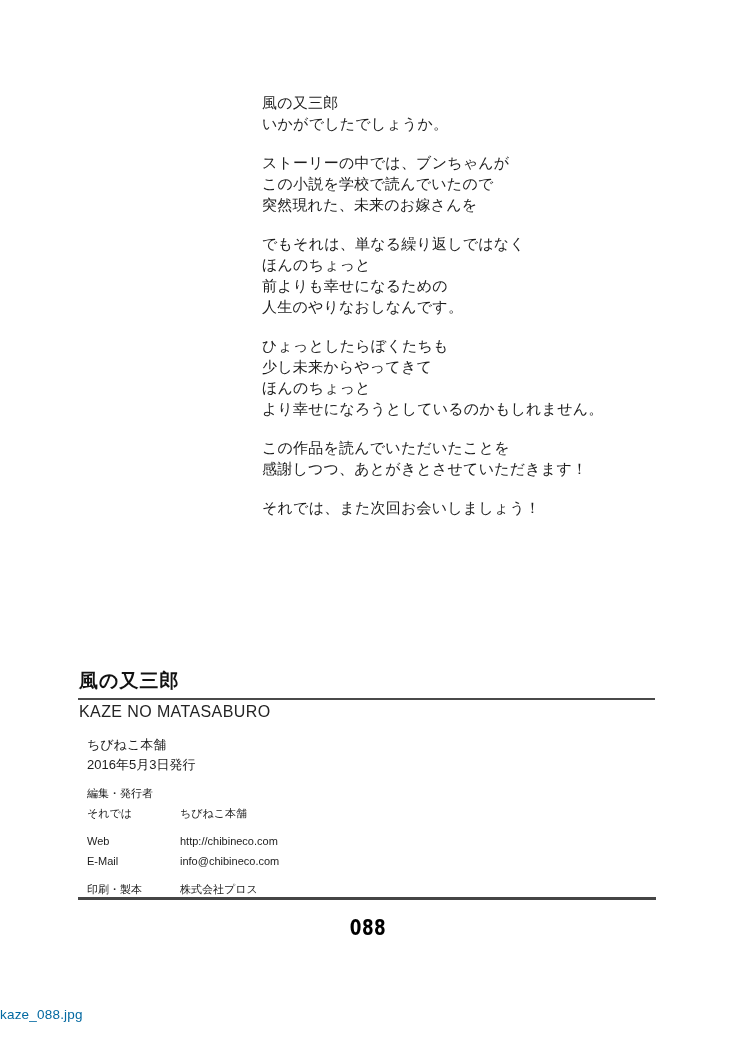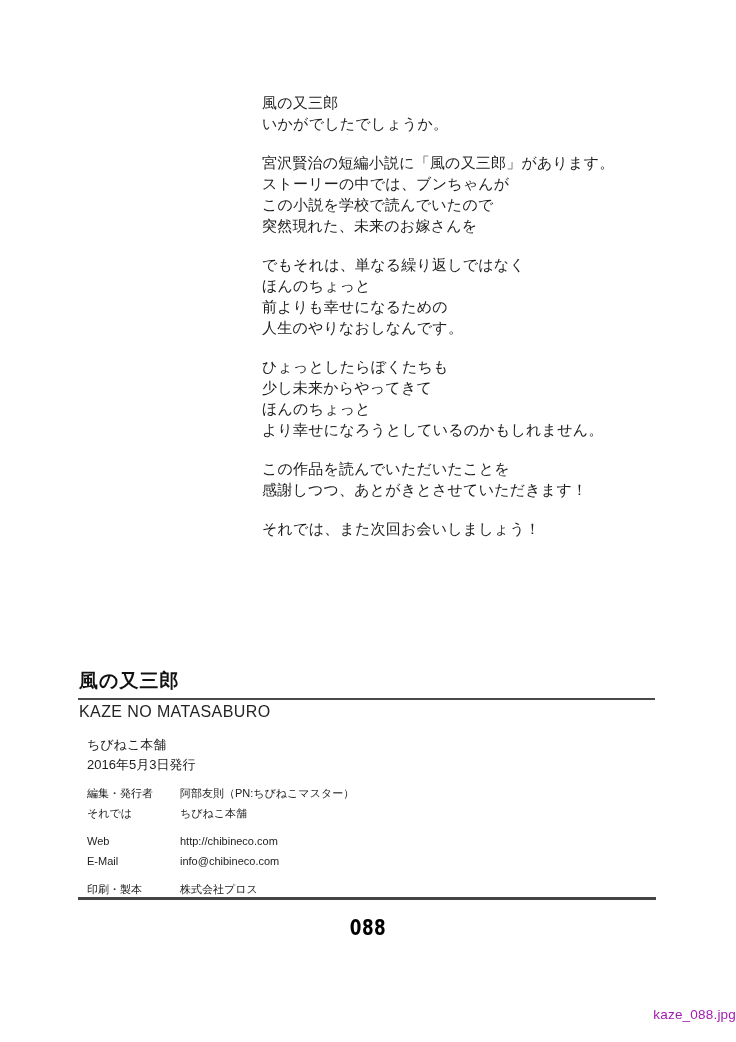--- a/index.html
+++ b/index.html
@@ -106,38 +106,37 @@
     font-weight: bold;
     color: #000000;
     transform: scaleX(0.8);
     letter-spacing: 0.5px;
   }
   .caption {
     position: absolute;
     left: 0;
     top: 1007px;
     width: 736px;
-    text-align: right;
+    text-align: left;
     font-size: 13.5px;
-    color: #a21caf;
+    color: #0369a1;
     letter-spacing: 0.2px;
   }
 </style>
 </head>
 <body>
 
 <div class="page">
 
   <div class="afterword">
     <p>
       <span class="line">風の又三郎</span>
       <span class="line">いかがでしたでしょうか。</span>
     </p>
     <p>
-      <span class="line">宮沢賢治の短編小説に「風の又三郎」があります。</span>
       <span class="line">ストーリーの中では、ブンちゃんが</span>
       <span class="line">この小説を学校で読んでいたので</span>
       <span class="line">突然現れた、未来のお嫁さんを</span>
     </p>
     <p>
       <span class="line">でもそれは、単なる繰り返しではなく</span>
       <span class="line">ほんのちょっと</span>
       <span class="line">前よりも幸せになるための</span>
       <span class="line">人生のやりなおしなんです。</span>
     </p>
@@ -162,21 +161,20 @@
 
   <div class="colophon-pub">
     <span class="line">ちびねこ本舗</span>
     <span class="line">2016年5月3日発行</span>
   </div>
 
   <div class="colophon-rows">
     <div class="col-group">
       <div class="col-row">
         <span class="col-label">編集・発行者</span>
-        <span class="col-value">阿部友則（PN:ちびねこマスター）</span>
       </div>
       <div class="col-row">
         <span class="col-label">それでは</span>
         <span class="col-value">ちびねこ本舗</span>
       </div>
     </div>
     <div class="col-group">
       <div class="col-row">
         <span class="col-label">Web</span>
         <span class="col-value">http://chibineco.com</span>

